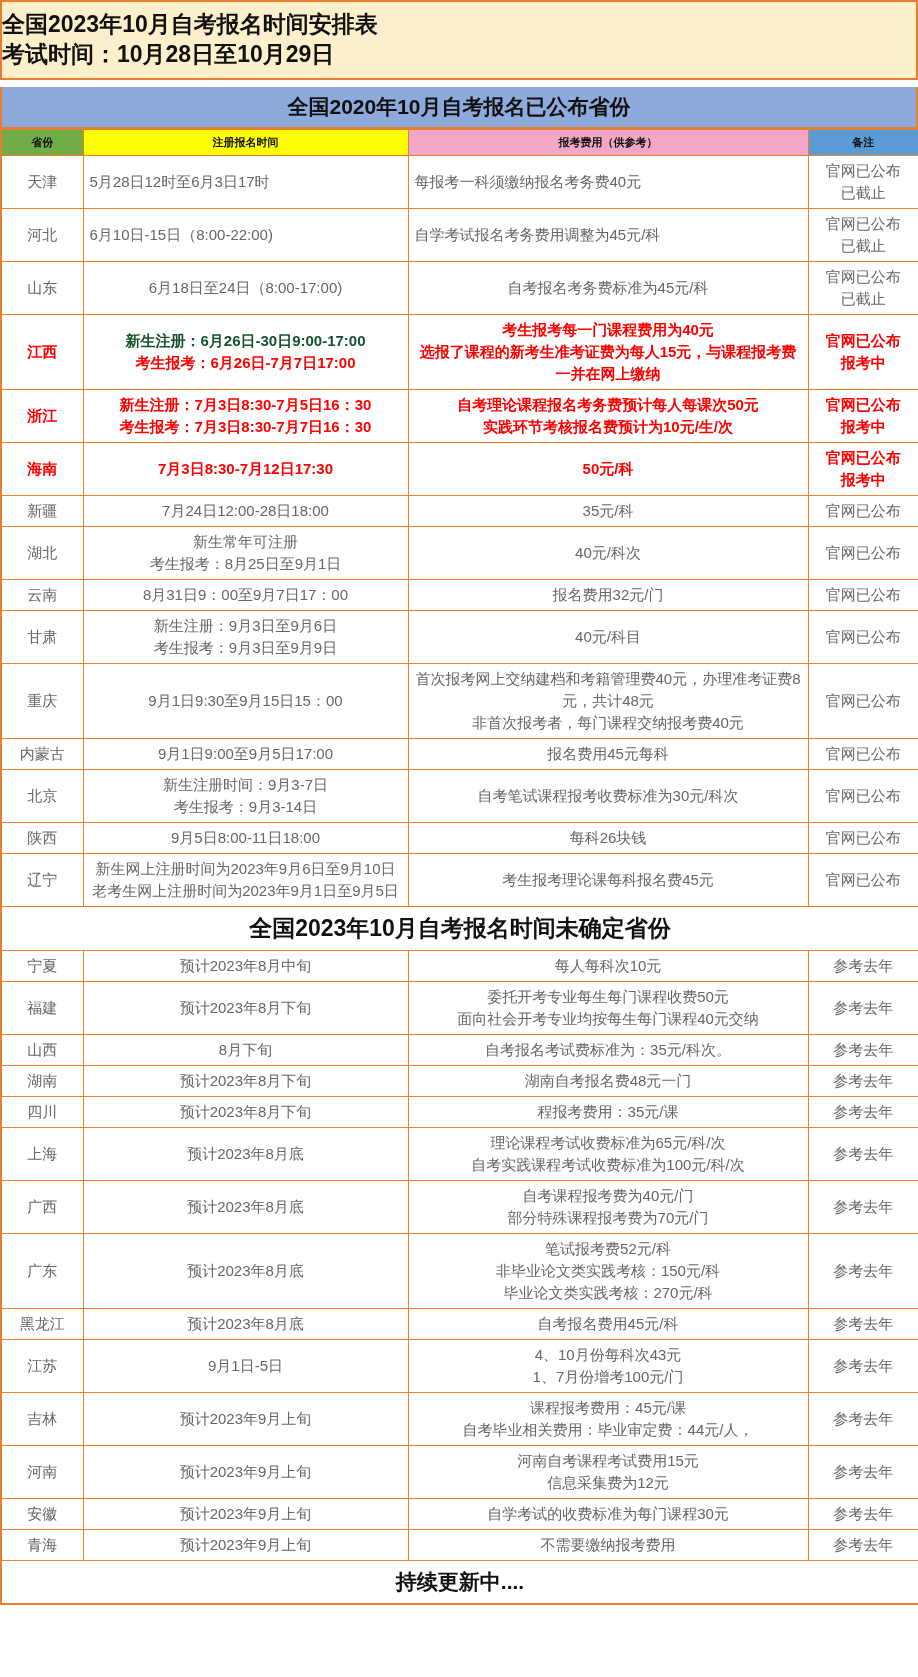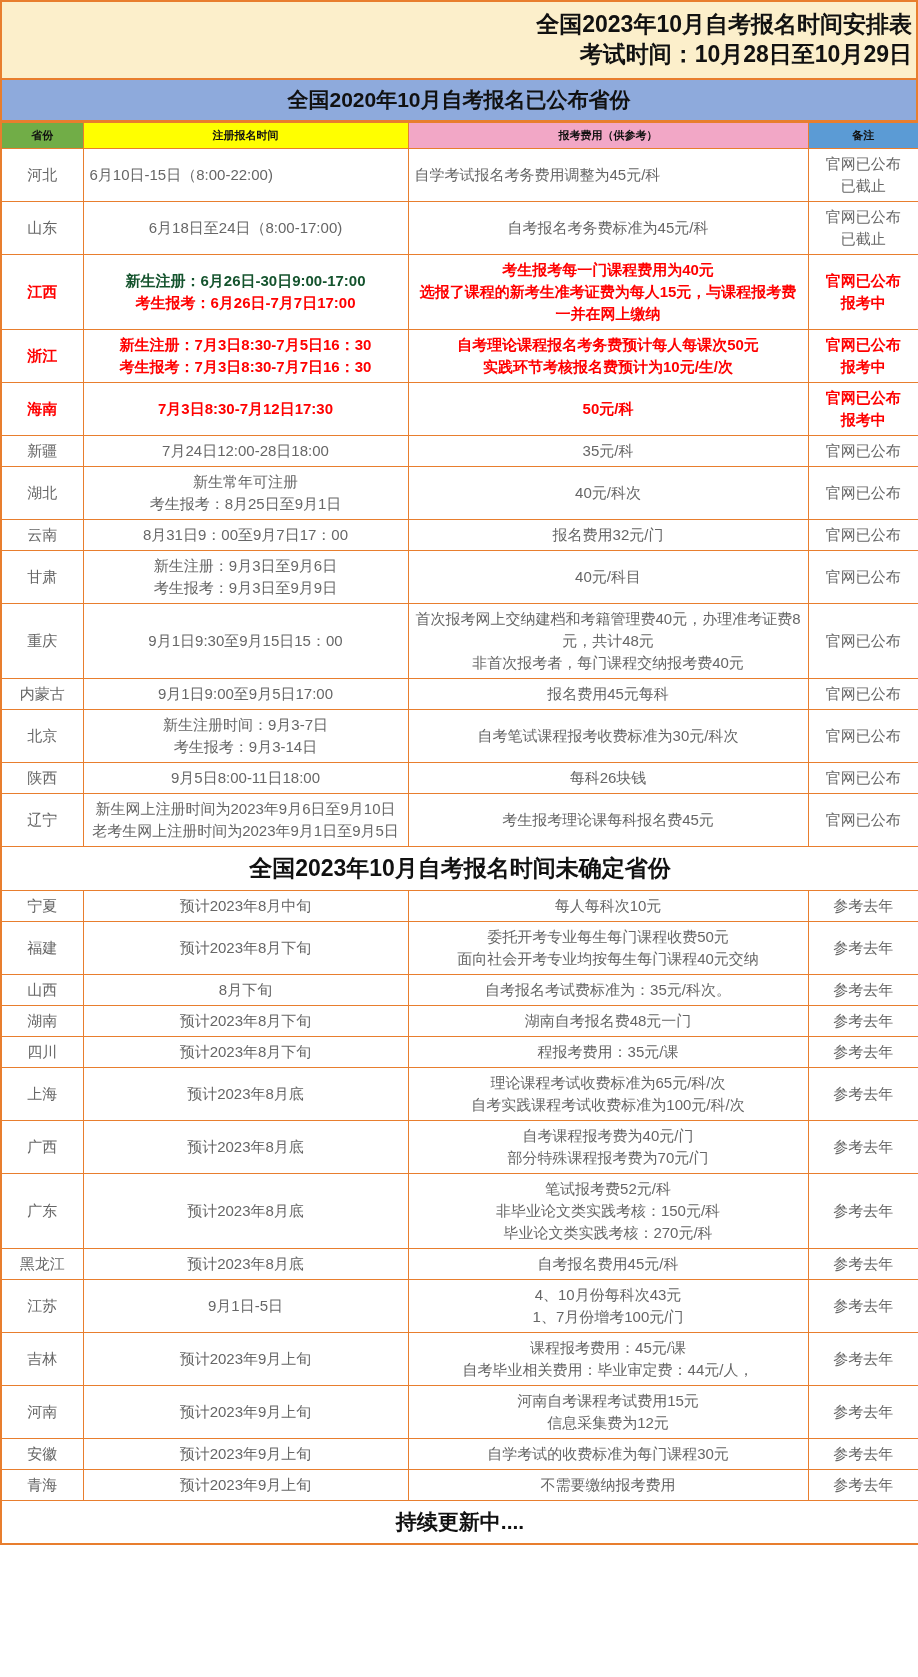--- a/index.html
+++ b/index.html
@@ -16,38 +16,39 @@
   *{box-sizing:border-box;margin:0;padding:0;}
   body{
     font-family:"Liberation Sans","DejaVu Sans",sans-serif;
     background:#ffffff;
     width:918px;
   }
   .sheet{width:918px;}
   .banner{
     background:var(--banner-bg);
     border:2px solid var(--border-orange);
-    text-align:right;
-    padding:7px 4px 9px 12px;
+    text-align:left;
+    padding:7px 4px 9px 0;
   }
   .banner .t1,.banner .t2{
     font-size:23px;
     font-weight:bold;
     color:#111111;
     line-height:30px;
   }
   .subband{
     background:var(--band-bg);
     border:2px solid var(--border-orange);
     border-top:none;
     text-align:center;
     font-size:21px;
     font-weight:bold;
     color:#111111;
     padding:6px 4px;
+    margin-top:7px;
   }
   table{
     width:918px;
     border-collapse:collapse;
     table-layout:fixed;
     border:2px solid var(--border-orange);
     border-top:none;
   }
   col.c1{width:82px;}
   col.c2{width:325px;}
@@ -115,20 +116,35 @@
       <tr>
         <th class="h-prov">省份</th>
         <th class="h-reg">注册报名时间</th>
         <th class="h-fee">报考费用（供参考）</th>
         <th class="h-note">备注</th>
       </tr>
     </thead>
     <tbody id="published-body">
         <tr class="left">
           <td class="c-province">
+            <div class="line">天津</div>
+          </td>
+          <td class="c-reg">
+            <div class="line">5月28日12时至6月3日17时</div>
+          </td>
+          <td class="c-fee">
+            <div class="line">每报考一科须缴纳报名考务费40元</div>
+          </td>
+          <td class="c-note">
+            <div class="line">官网已公布</div>
+            <div class="line">已截止</div>
+          </td>
+        </tr>
+        <tr class="left">
+          <td class="c-province">
             <div class="line">河北</div>
           </td>
           <td class="c-reg">
             <div class="line">6月10日-15日（8:00-22:00)</div>
           </td>
           <td class="c-fee">
             <div class="line">自学考试报名考务费用调整为45元/科</div>
           </td>
           <td class="c-note">
             <div class="line">官网已公布</div>

